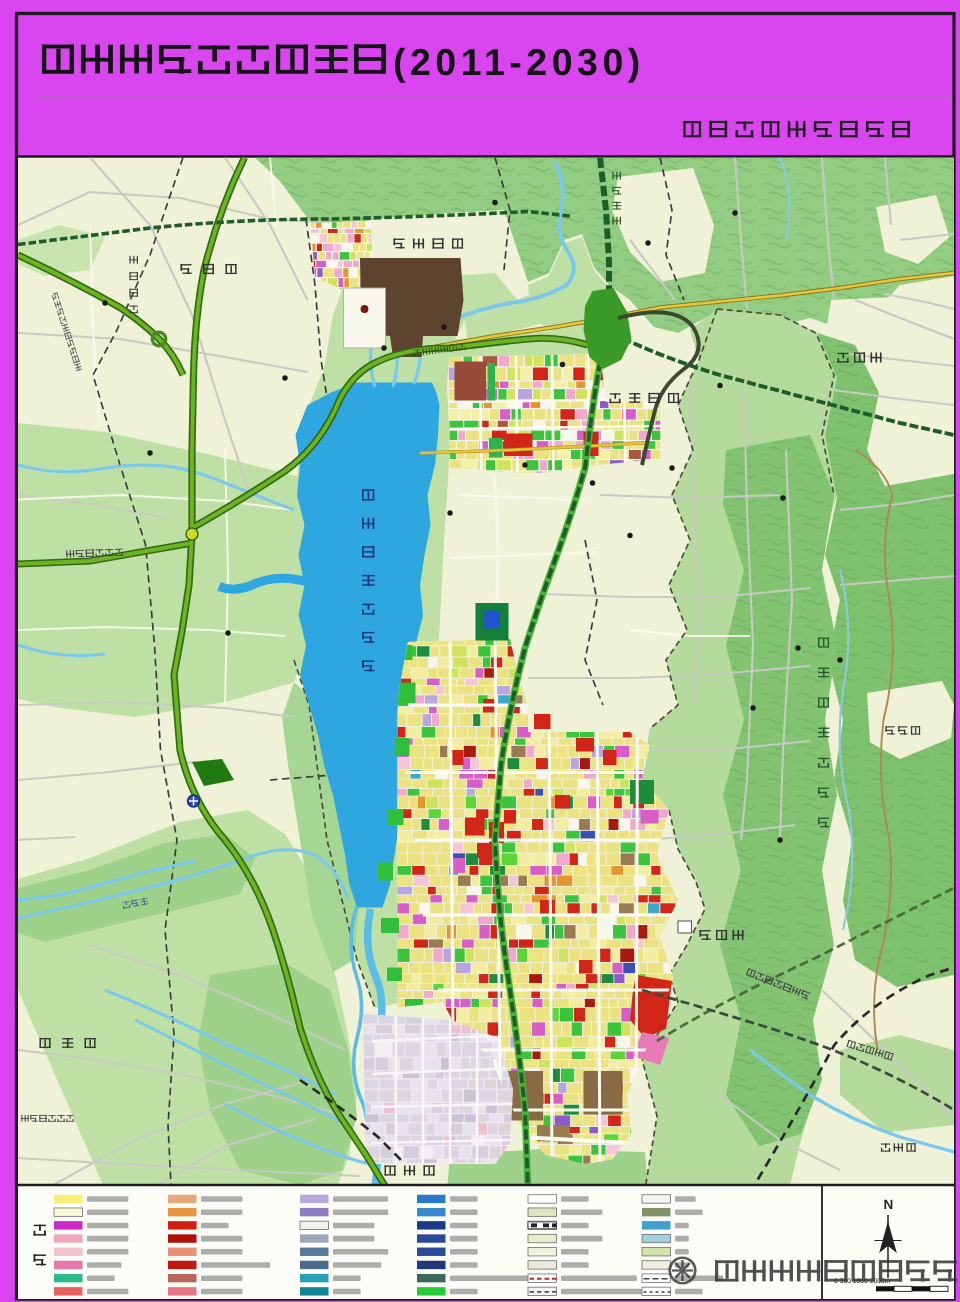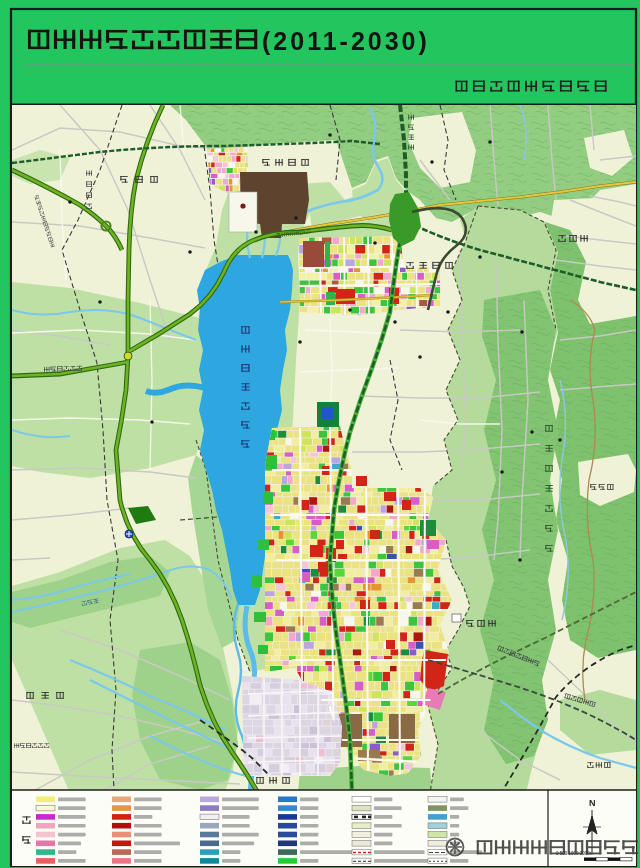--- a/index.html
+++ b/index.html
@@ -1,15 +1,15 @@
 <!DOCTYPE html>
 <html><head><meta charset="utf-8">
 <style>
 html,body{margin:0;padding:0;background:#fff;}
-#page{position:relative;width:640px;height:868px;background:#22c55e;overflow:hidden;
+#page{position:relative;width:640px;height:868px;background:#d946ef;overflow:hidden;
  font-family:"Liberation Sans", sans-serif;}
 svg{position:absolute;top:0;left:0;}
 </style></head><body>
 <div id="page">
 <svg width="640" height="868" viewBox="0 0 640 868">
 <defs>
 <pattern id="hill" width="23" height="17" patternUnits="userSpaceOnUse">
  <path d="M2,4 Q6,2 10,5 T18,4" stroke="#5fa258" stroke-width="0.8" fill="none" opacity="0.5"></path>
  <path d="M6,10 Q10,8 14,11 T21,10" stroke="#569a50" stroke-width="0.8" fill="none" opacity="0.45"></path>
  <path d="M0,15 Q4,13 8,15" stroke="#65aa5e" stroke-width="0.7" fill="none" opacity="0.4"></path>

